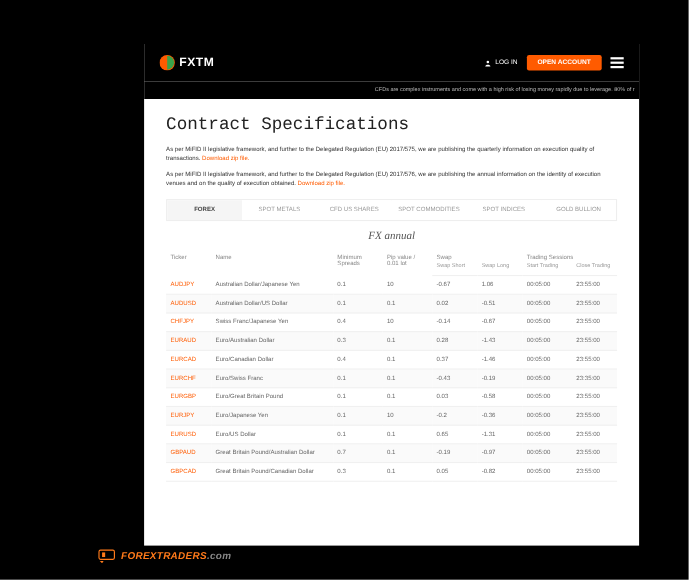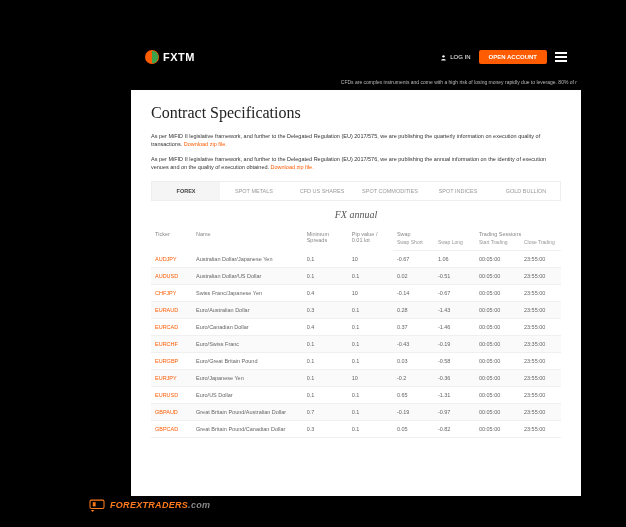--- a/index.html
+++ b/index.html
@@ -13,21 +13,21 @@
   .header-right { margin-left: auto; display: flex; align-items: center; gap: 8px; }
   .login { color: #fff; font-size: 6px; display: flex; align-items: center; gap: 3px; }
   .open-acct { background: #ff5b00; color: #fff; font-size: 6px; padding: 4px 10px; border-radius: 2px; font-weight: 600; }
   .hamburger { display: flex; flex-direction: column; gap: 2px; }
   .hamburger span { width: 12px; height: 2px; background: #fff; display: block; }
 
   .risk-strip { background: #000; height: 16px; display: flex; align-items: center; justify-content: flex-end; padding-right: 4px; overflow: hidden; }
   .risk-strip span { color: #bbb; font-size: 5px; white-space: nowrap; }
 
   .content { padding: 14px 20px 0; }
-  .page-title { font-family: Liberation Serif, serif; font-size: 16px; color: #222; margin-bottom: 10px; font-weight: 400; }
+  .page-title { font-family: Liberation Mono, monospace; font-size: 16px; color: #222; margin-bottom: 10px; font-weight: 400; }
   .desc { font-size: 5.5px; color: #333; line-height: 1.5; margin-bottom: 6px; }
   .desc .link { color: #ff5b00; }
 
   .tabs { display: flex; border: 1px solid #eee; margin-top: 10px; }
   .tab { flex: 1; text-align: center; font-size: 5.5px; color: #999; padding: 6px 2px; background: #fff; }
   .tab.active { background: #f5f5f5; color: #444; font-weight: 600; }
 
   .tab-title { font-family: Georgia, serif; text-align: center; font-size: 10px; color: #555; padding: 8px 0 6px; font-style: italic; }
 
   table { width: 100%; border-collapse: collapse; font-size: 5.5px; color: #666; }

